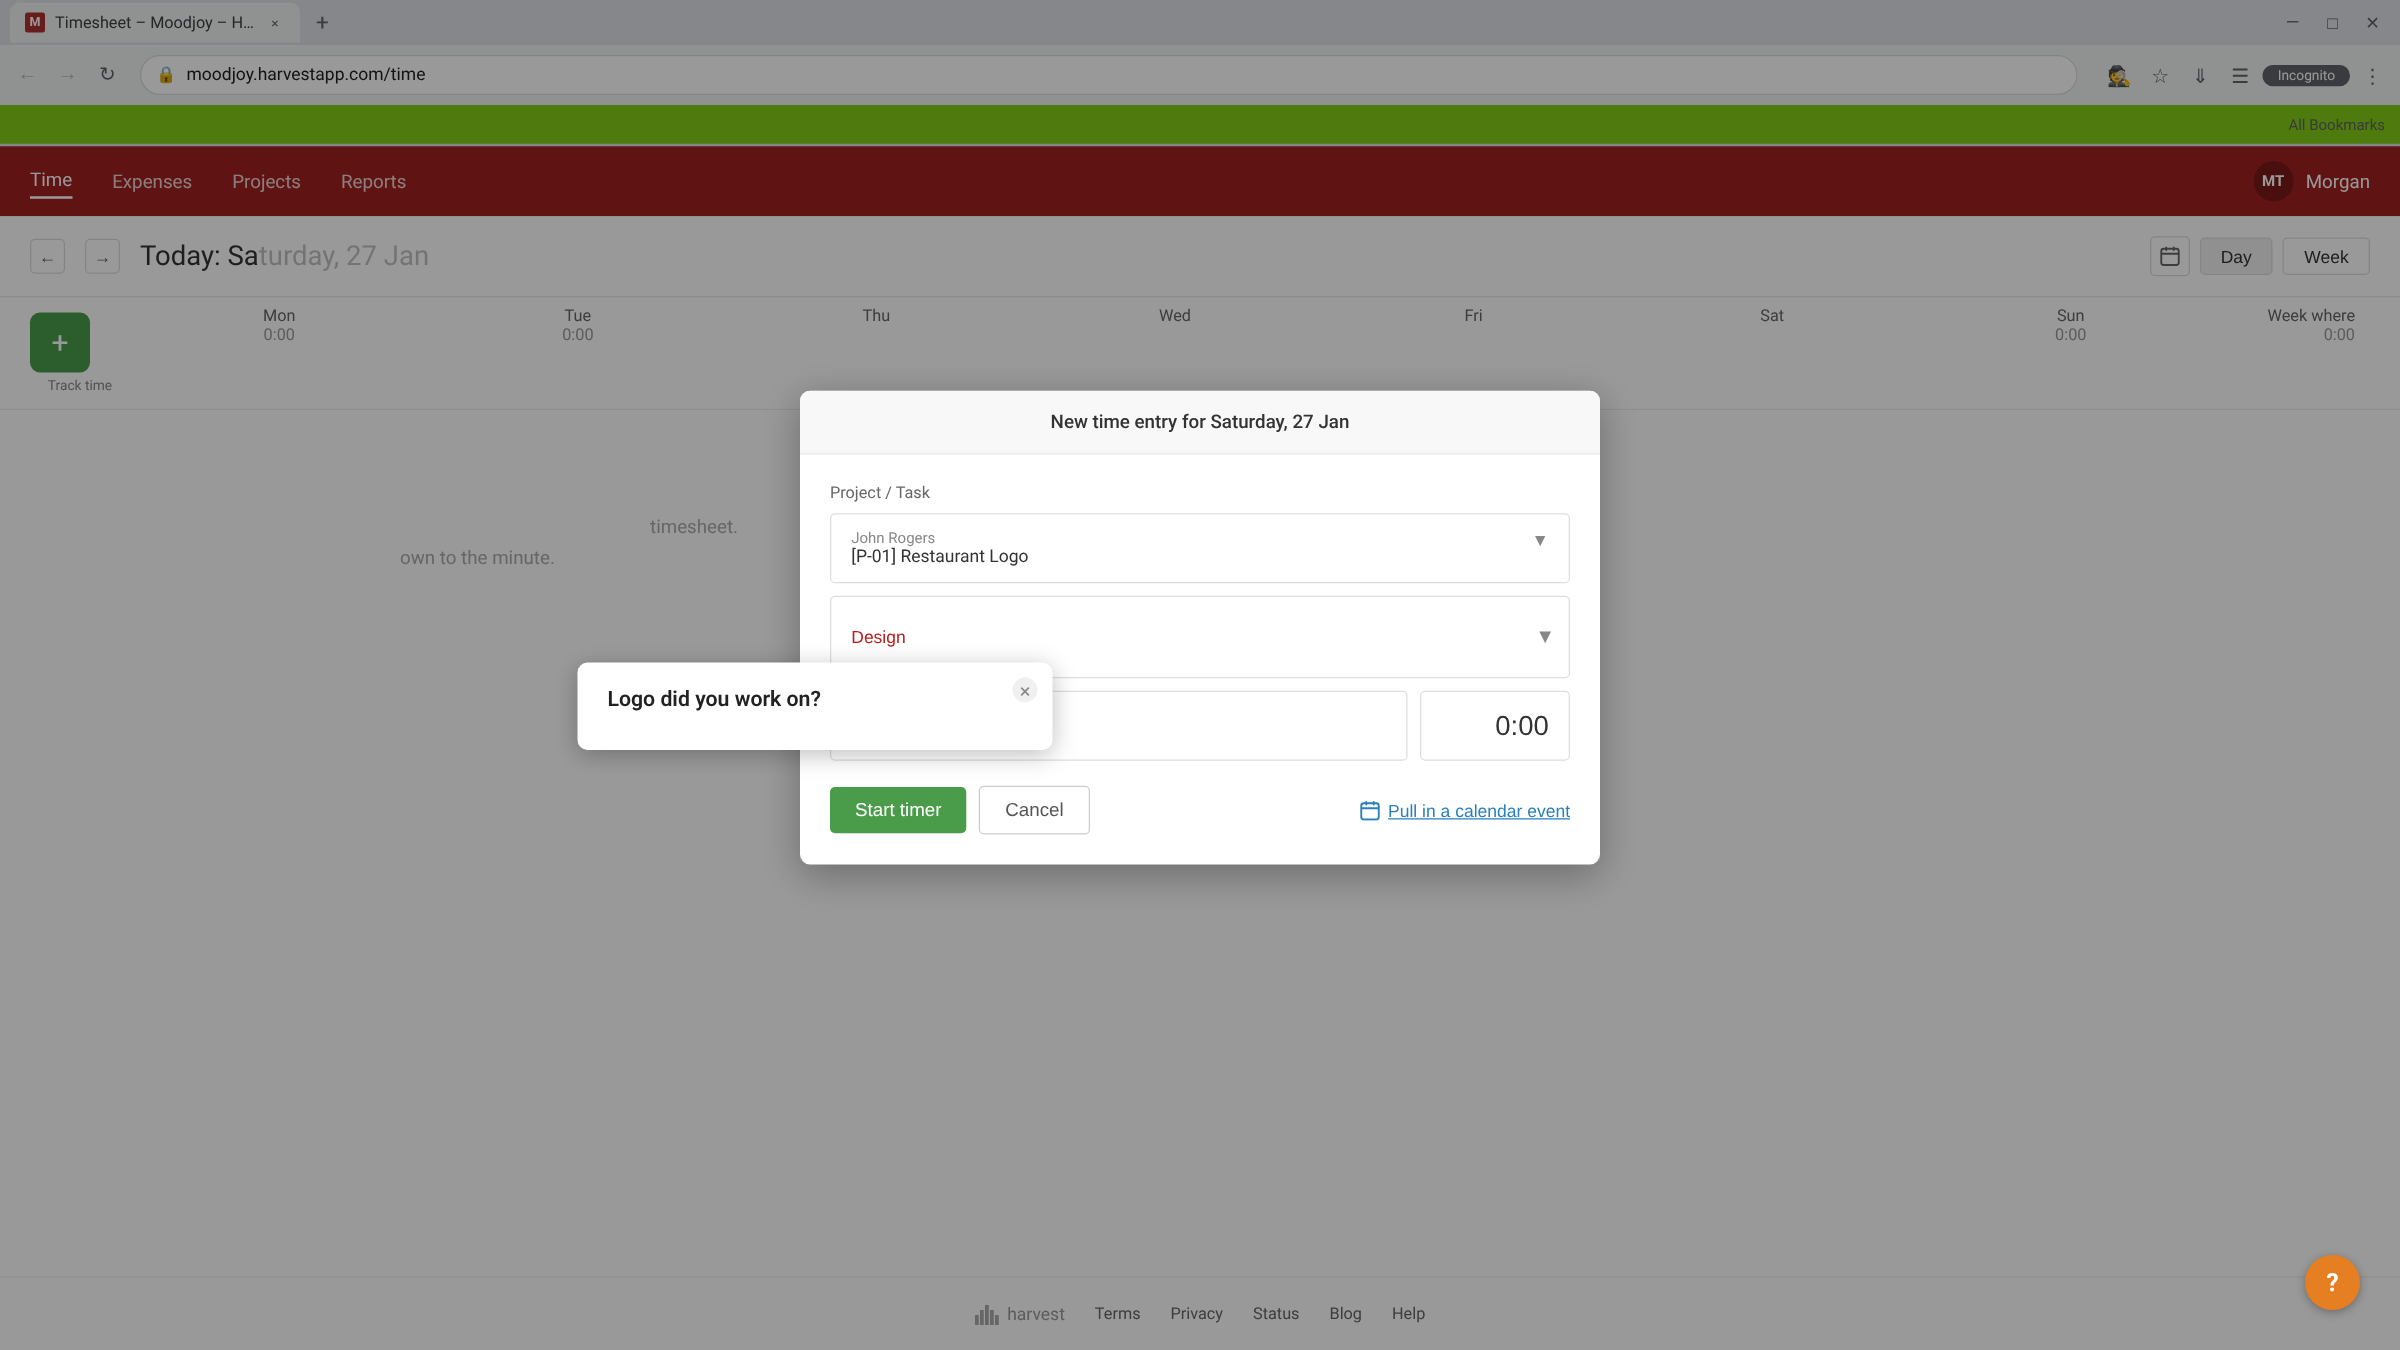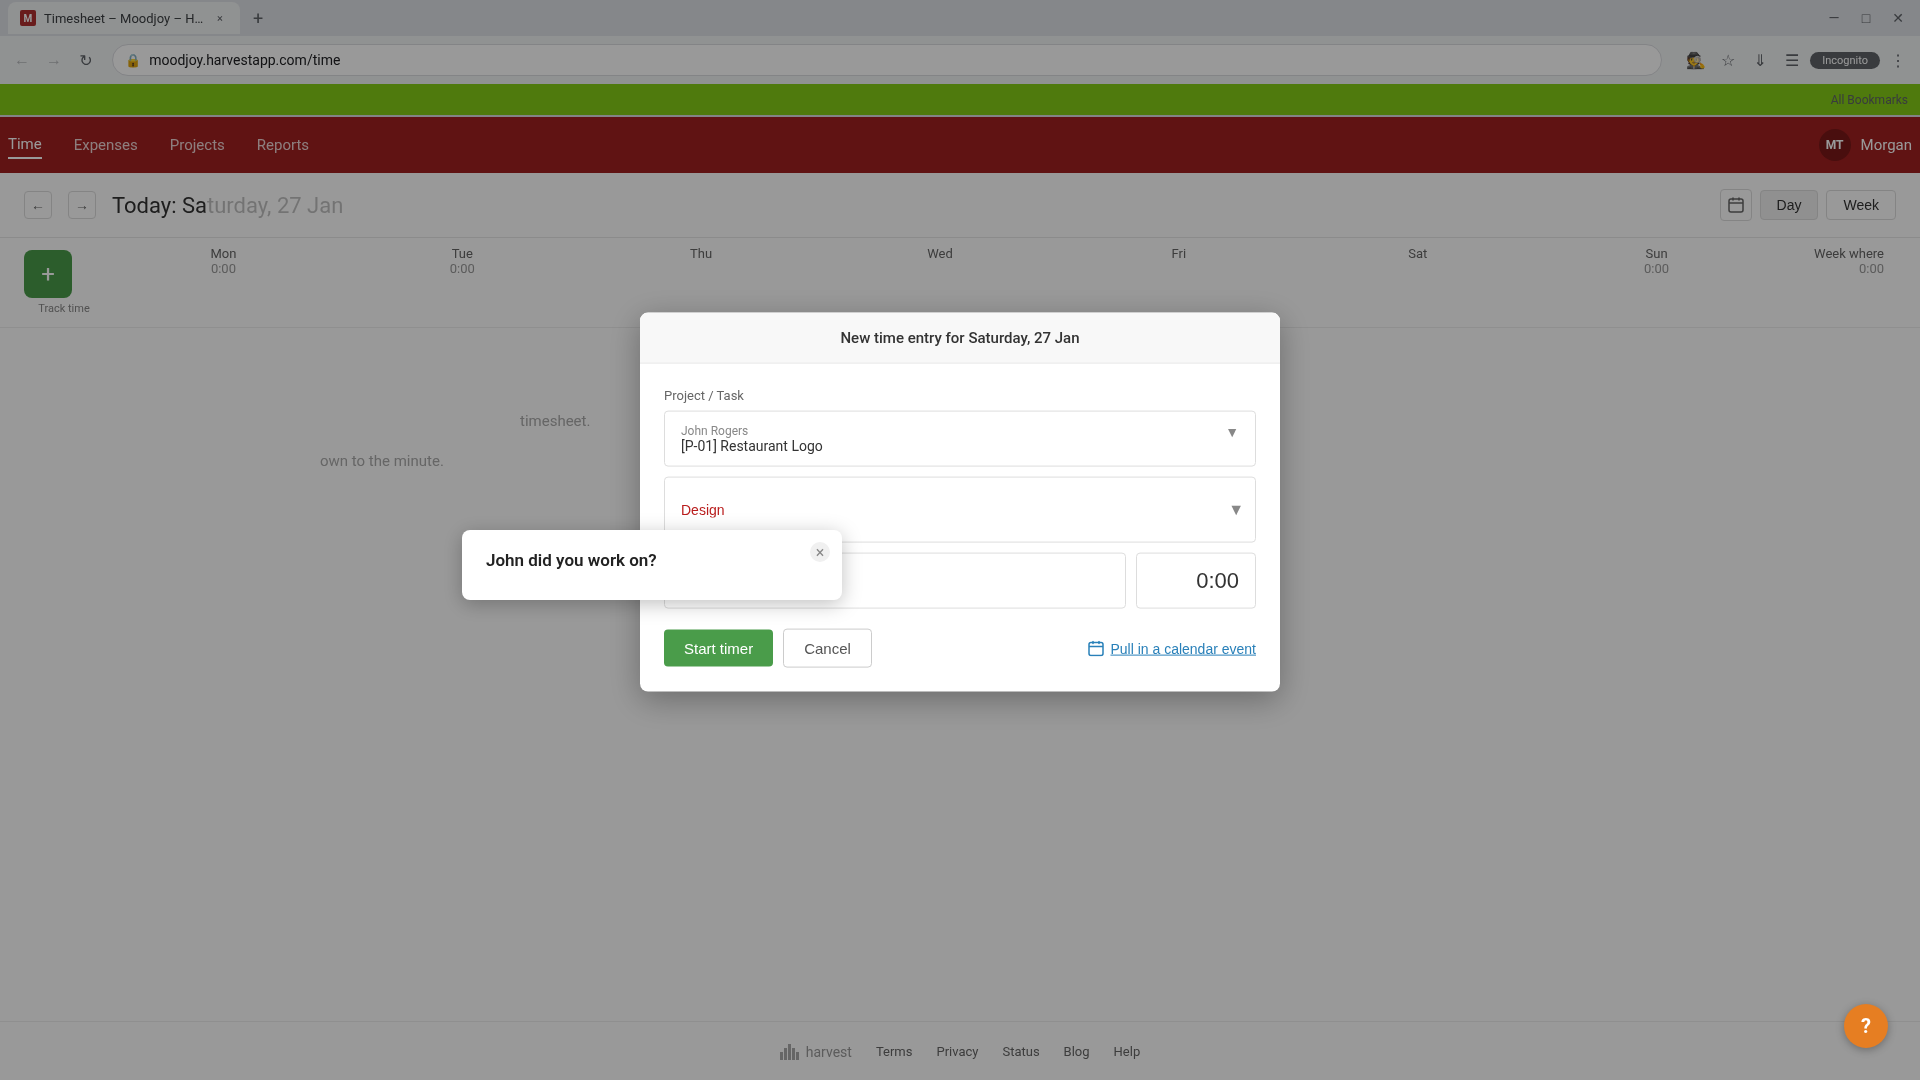--- a/index.html
+++ b/index.html
@@ -150,21 +150,21 @@
       border-bottom: 1px solid #dadce0;
       gap: 4px;
     }
 
     
     .app-header {
       background: #a02020;
       height: 56px;
       display: flex;
       align-items: center;
-      padding: 0 8px;
+      padding: 0 24px;
       gap: 32px;
     }
     .app-nav-item {
       color: rgba(255,255,255,0.8);
       font-size: 15px;
       cursor: pointer;
       padding: 4px 0;
     }
     .app-nav-item.active {
       color: white;
@@ -654,21 +654,21 @@
       <div class="day-hours">0:00</div>
     </div>
     <div class="week-total-col">
       <div class="week-total-label">Week where</div>
       <div class="week-total-hours">0:00</div>
     </div>
   </div>
 
   <div style="position:relative; flex:1; overflow:hidden; padding:40px 80px;">
     <div class="bg-timesheet-text" style="left:520px; top:80px;">timesheet.</div>
-    <div class="bg-timesheet-text" style="left:320px; top:120px;">own to the minute.</div>
+    <div class="bg-timesheet-text" style="left:320px; top:105px;">own to the minute.</div>
   </div>
 
   <div class="app-footer">
     <div class="footer-logo">
       <svg width="20" height="16" viewBox="0 0 20 16">
         <rect x="0" y="8" width="3" height="8" fill="#aaa"></rect>
         <rect x="4" y="4" width="3" height="12" fill="#aaa"></rect>
         <rect x="8" y="0" width="3" height="16" fill="#aaa"></rect>
         <rect x="12" y="4" width="3" height="12" fill="#aaa"></rect>
         <rect x="16" y="8" width="3" height="8" fill="#aaa"></rect>
@@ -722,16 +722,16 @@
           <path d="M5 1v2M11 1v2" stroke="#2980b9" stroke-width="1.5" stroke-linecap="round"></path>
         </svg>
         <span>Pull in a calendar event</span>
       </button>
     </div>
   </div>
 </div>
 
 <div class="tooltip-popup">
   <div class="tooltip-close">×</div>
-  <div class="tooltip-title">John did you work on?</div>
+  <div class="tooltip-title">Logo did you work on?</div>
 </div>
 
 <div class="help-btn">?</div>
 
 </body></html>

